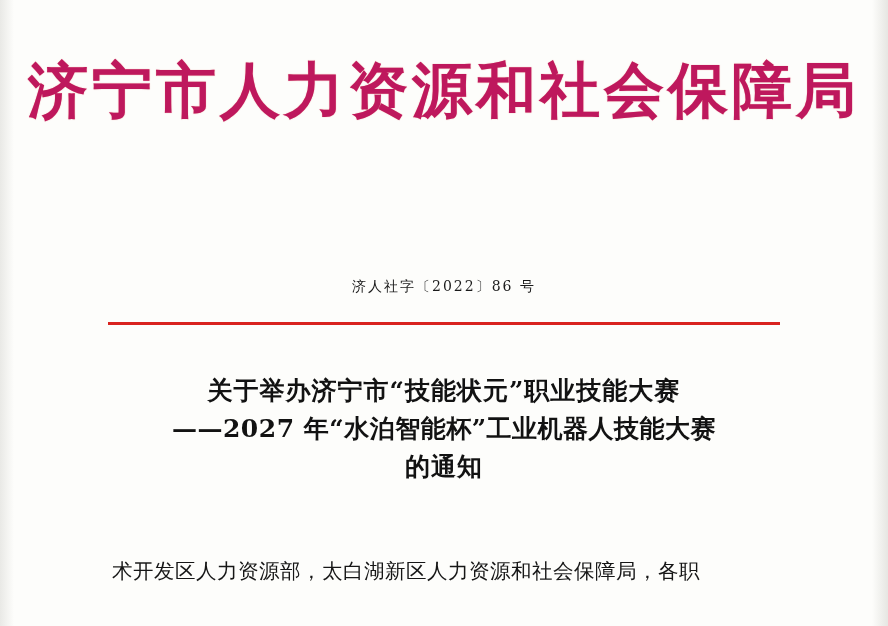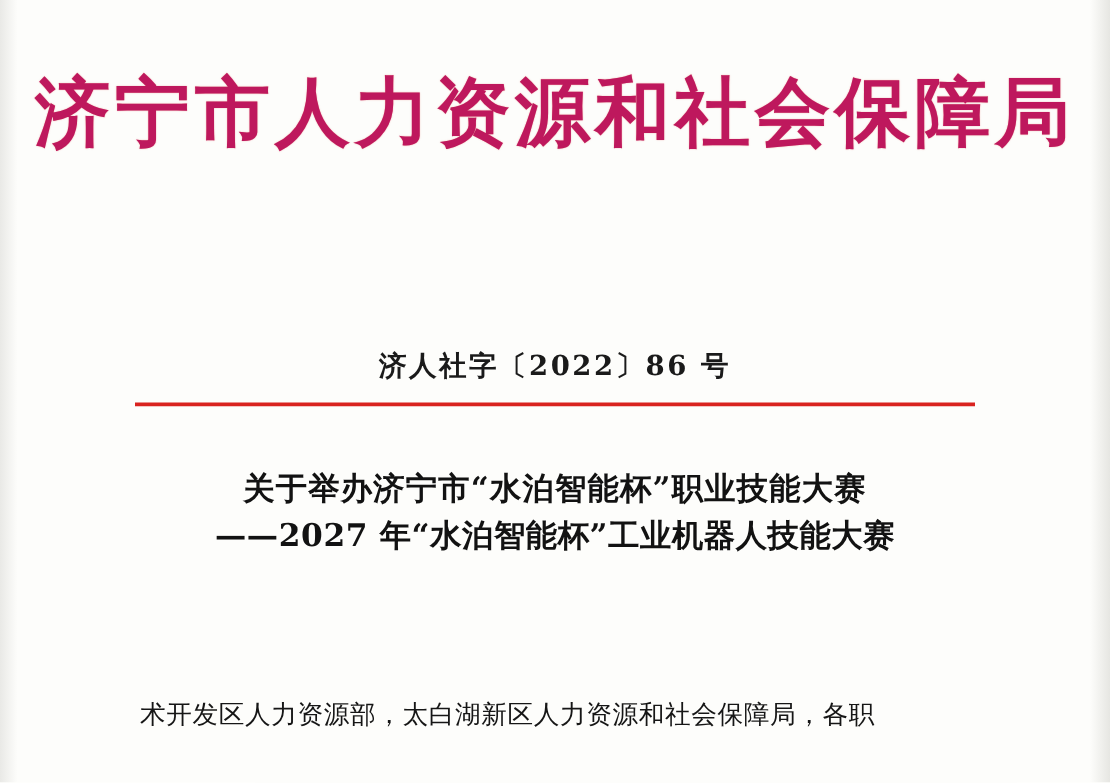--- a/index.html
+++ b/index.html
@@ -54,25 +54,24 @@
     white-space: nowrap;
     text-shadow: 0 0 1px rgba(217,35,31,0.5);
   }
 
   .doc-number {
     position: absolute;
     top: 278px;
     left: 0;
     width: 100%;
     text-align: center;
-    font-size: 22px;
+    font-size: 14px;
     color: #1a1a1a;
     letter-spacing: 2px;
     white-space: nowrap;
-    font-weight: bold;
   }
 
   .red-rule {
     position: absolute;
     top: 322px;
     left: 108px;
     width: 672px;
     height: 3px;
     background: #d9231f;
   }
@@ -120,21 +119,22 @@
 
 <div class="page">
 
   <div class="masthead">济宁市人力资源和社会保障局</div>
 
   <div class="doc-number">济人社字〔2022〕86 号</div>
 
   <div class="red-rule"></div>
 
   <div class="title-block">
-    <span class="title-line">关于举办济宁市“水泊智能杯”职业技能大赛</span>
+    <span class="title-line">关于举办济宁市“技能状元”职业技能大赛</span>
     <span class="title-line small-indent">——2027 年“水泊智能杯”工业机器人技能大赛</span>
+    <span class="title-line">的通知</span>
   </div>
 
   <div class="body-text">
     <span class="body-line">术开发区人力资源部，太白湖新区人力资源和社会保障局，各职</span>
   </div>
 
 </div>
 
 </body></html>

